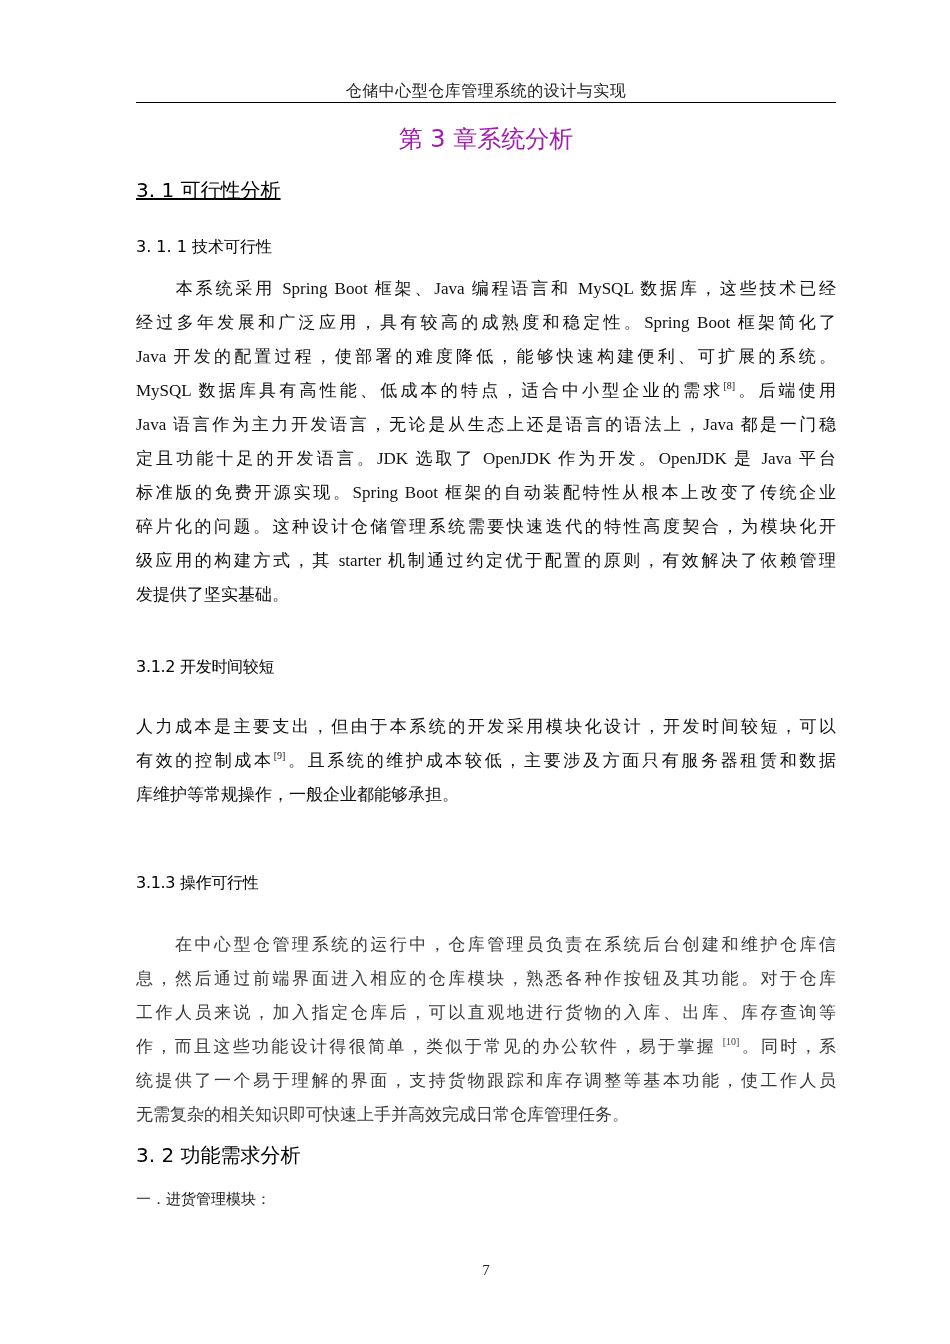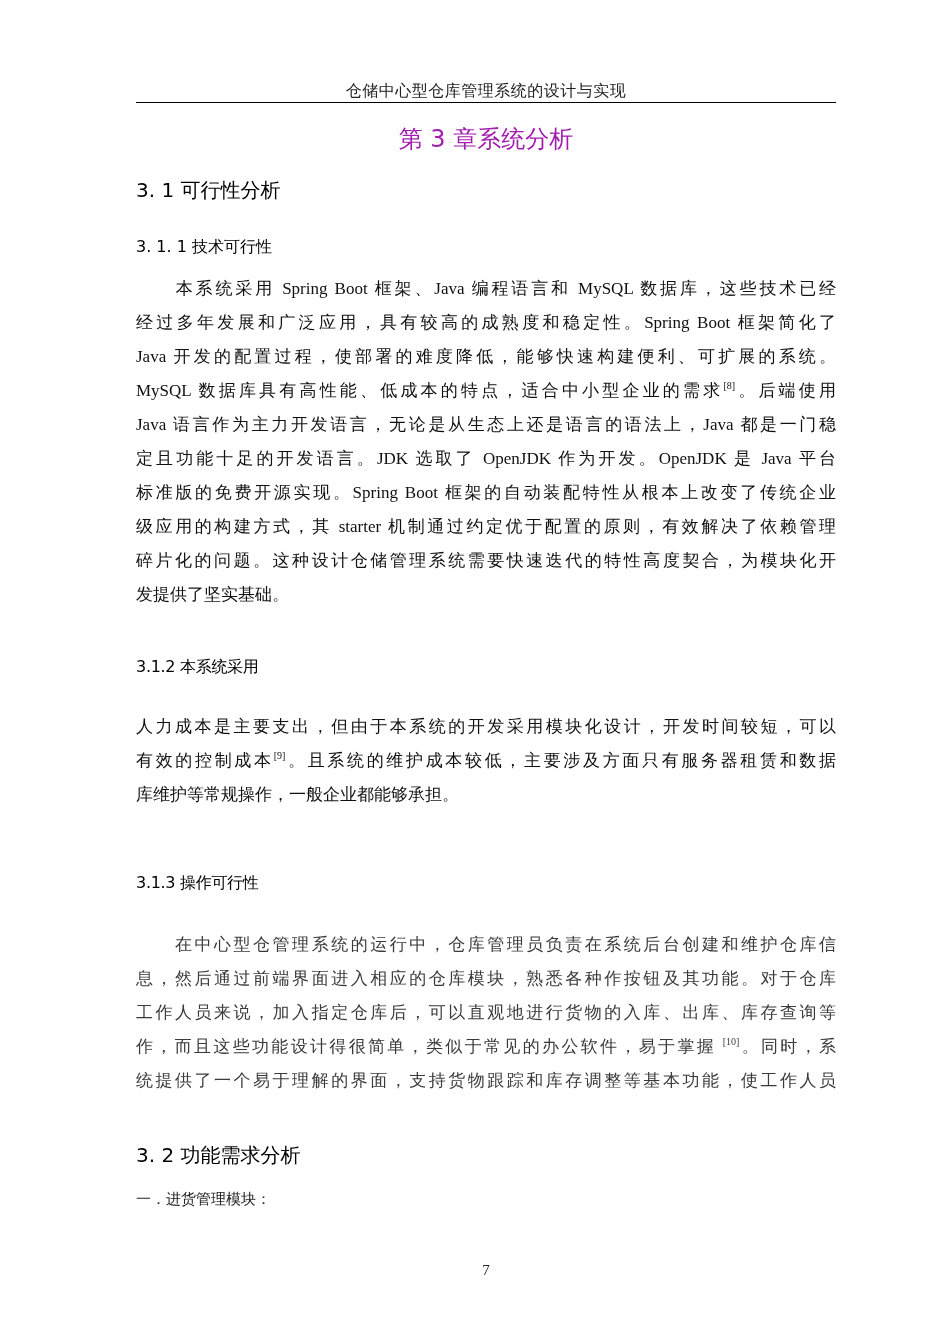--- a/index.html
+++ b/index.html
@@ -120,53 +120,54 @@
 </head>
 <body>
 
 <div class="page">
 
   <div class="running-header">仓储中心型仓库管理系统的设计与实现</div>
   <div class="header-rule"></div>
 
   <div class="chapter-title">第 3 章系统分析</div>
 
-  <div class="h2" style="top:176px;">3. 1 可行性分析</div>
+  <div class="h2" style="top:176px;text-decoration:underline;">3. 1 可行性分析</div>
 
   <div class="h3" style="top:236px;">3. 1. 1 技术可行性</div>
 
   <div class="para" style="top:272px;">
     <span class="line">　　本系统采用 Spring Boot 框架、Java 编程语言和 MySQL 数据库，这些技术已经</span>
     <span class="line">经过多年发展和广泛应用，具有较高的成熟度和稳定性。Spring Boot 框架简化了</span>
     <span class="line">Java 开发的配置过程，使部署的难度降低，能够快速构建便利、可扩展的系统。</span>
     <span class="line"><span>MySQL 数据库具有高性能、低成本的特点，适合中小型企业的需求</span><sup>[8]</sup><span>。后端使用</span></span>
     <span class="line">Java 语言作为主力开发语言，无论是从生态上还是语言的语法上，Java 都是一门稳</span>
     <span class="line">定且功能十足的开发语言。JDK 选取了 OpenJDK 作为开发。OpenJDK 是 Java 平台</span>
     <span class="line">标准版的免费开源实现。Spring Boot 框架的自动装配特性从根本上改变了传统企业</span>
+    <span class="line">碎片化的问题。这种设计仓储管理系统需要快速迭代的特性高度契合，为模块化开</span>
     <span class="line">级应用的构建方式，其 starter 机制通过约定优于配置的原则，有效解决了依赖管理</span>
-    <span class="line">碎片化的问题。这种设计仓储管理系统需要快速迭代的特性高度契合，为模块化开</span>
     <span class="line last">发提供了坚实基础。</span>
   </div>
 
-  <div class="h3 condensed" style="top:656px;">3.1.2 本系统采用</div>
+  <div class="h3 condensed" style="top:656px;">3.1.2 开发时间较短</div>
 
   <div class="para" style="top:710px;">
     <span class="line">人力成本是主要支出，但由于本系统的开发采用模块化设计，开发时间较短，可以</span>
     <span class="line"><span>有效的控制成本</span><sup>[9]</sup><span>。且系统的维护成本较低，主要涉及方面只有服务器租赁和数据</span></span>
     <span class="line last">库维护等常规操作，一般企业都能够承担。</span>
   </div>
 
   <div class="h3 condensed" style="top:872px;">3.1.3 操作可行性</div>
 
   <div class="para gray" style="top:928px;">
     <span class="line">　　在中心型仓管理系统的运行中，仓库管理员负责在系统后台创建和维护仓库信</span>
     <span class="line">息，然后通过前端界面进入相应的仓库模块，熟悉各种作按钮及其功能。对于仓库</span>
     <span class="line">工作人员来说，加入指定仓库后，可以直观地进行货物的入库、出库、库存查询等</span>
     <span class="line"><span>作，而且这些功能设计得很简单，类似于常见的办公软件，易于掌握 </span><sup>[10]</sup><span>。同时，系</span></span>
     <span class="line">统提供了一个易于理解的界面，支持货物跟踪和库存调整等基本功能，使工作人员</span>
+    <span class="line last">无需复杂的相关知识即可快速上手并高效完成日常仓库管理任务。</span>
   </div>
 
   <div class="h2" style="top:1141px;">3. 2 功能需求分析</div>
 
   <div class="list-item">一．进货管理模块：</div>
 
   <div class="page-number">7</div>
 
 </div>
 

